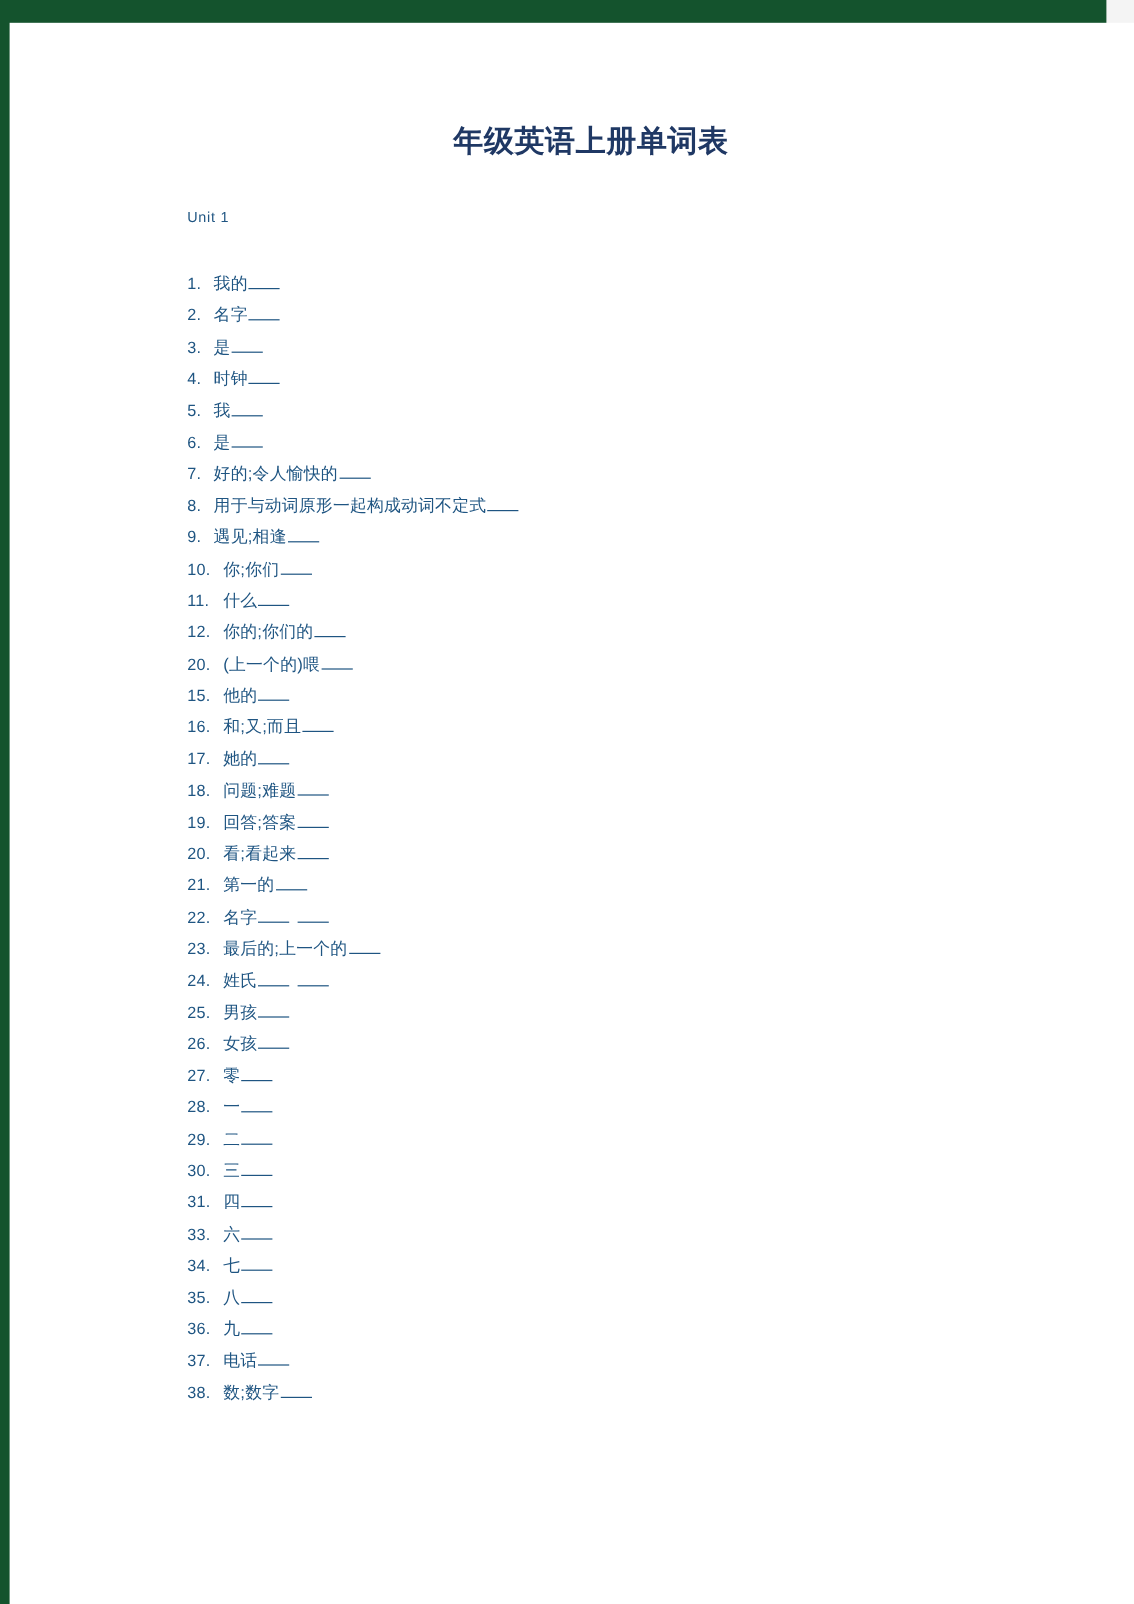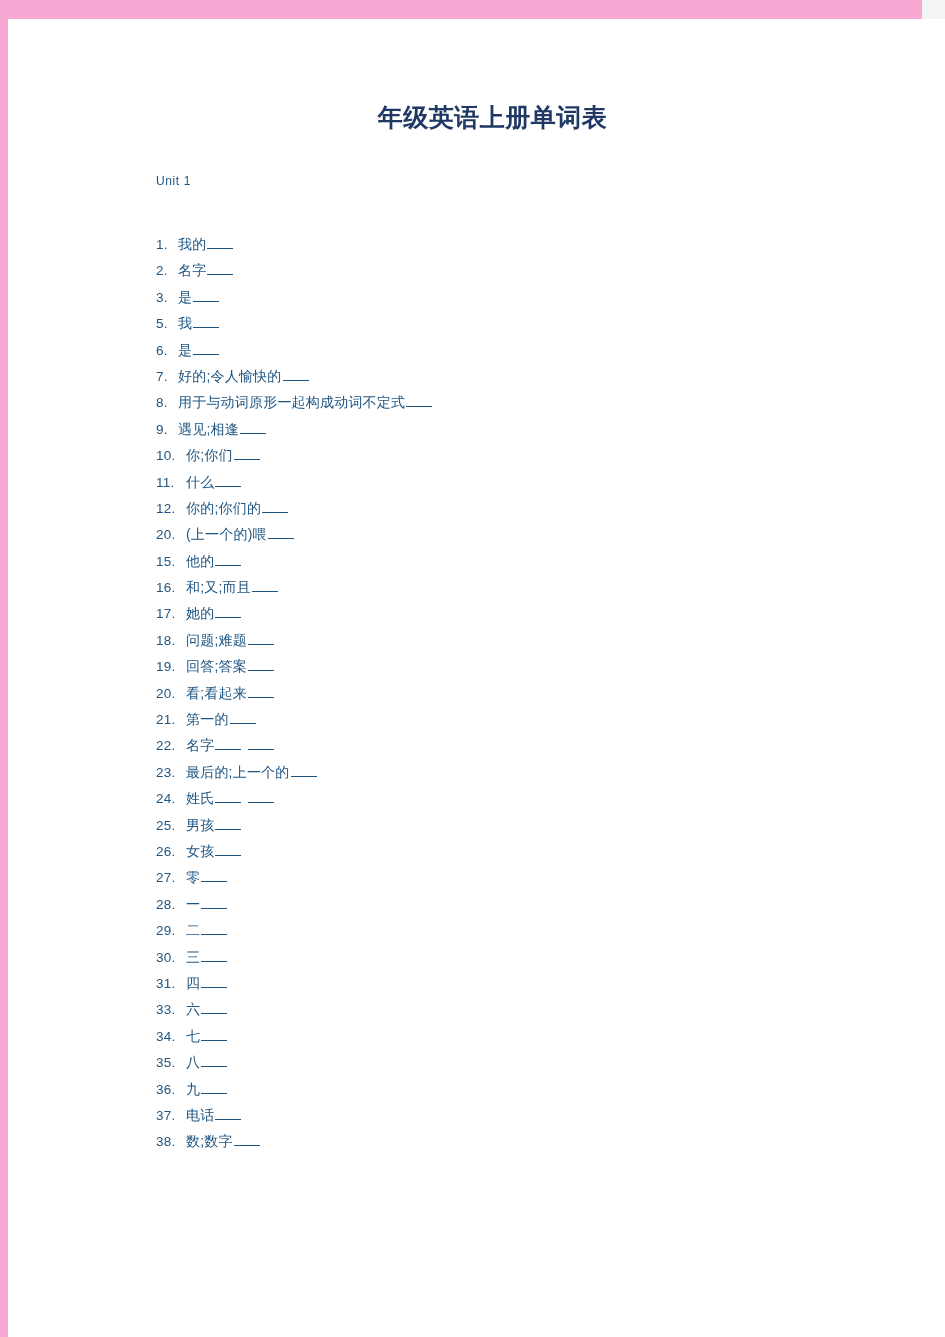--- a/index.html
+++ b/index.html
@@ -14,21 +14,21 @@
     overflow: hidden;
   }
 
   
   #viewer {
     position: absolute;
     left: 0;
     top: 0;
     width: 922px;
     height: 1337px;
-    background: #f9a8d4;
+    background: #14532d;
   }
 
   #page {
     position: absolute;
     left: 8px;
     top: 19px;
     width: 937px;
     height: 1318px;
     background: #ffffff;
   }
@@ -71,21 +71,21 @@
   .word-list {
     position: absolute;
     left: 148px;
     top: 206px;
     width: 760px;
   }
 
   .word-item {
     position: relative;
     height: 26.4px;
-    line-height: 38px;
+    line-height: 22px;
     font-size: 14px;
     color: #1f5582;
     white-space: nowrap;
     letter-spacing: 0.2px;
   }
 
   .word-item .num {
     display: inline-block;
     min-width: 22px;
     text-align: left;
@@ -122,20 +122,21 @@
       <div class="doc-title">
         <span>年级英语上册单词表</span>
       </div>
 
       <div class="unit-heading">Unit 1</div>
 
       <div class="word-list">
           <div class="word-item"><span class="num">1.</span><span class="term">我的</span><span class="blank"></span></div>
           <div class="word-item"><span class="num">2.</span><span class="term">名字</span><span class="blank"></span></div>
           <div class="word-item"><span class="num">3.</span><span class="term">是</span><span class="blank"></span></div>
+          <div class="word-item"><span class="num">4.</span><span class="term">时钟</span><span class="blank"></span></div>
           <div class="word-item"><span class="num">5.</span><span class="term">我</span><span class="blank"></span></div>
           <div class="word-item"><span class="num">6.</span><span class="term">是</span><span class="blank"></span></div>
           <div class="word-item"><span class="num">7.</span><span class="term">好的;令人愉快的</span><span class="blank"></span></div>
           <div class="word-item"><span class="num">8.</span><span class="term">用于与动词原形一起构成动词不定式</span><span class="blank"></span></div>
           <div class="word-item"><span class="num">9.</span><span class="term">遇见;相逢</span><span class="blank"></span></div>
           <div class="word-item wide"><span class="num">10.</span><span class="term">你;你们</span><span class="blank"></span></div>
           <div class="word-item wide"><span class="num">11.</span><span class="term">什么</span><span class="blank"></span></div>
           <div class="word-item wide"><span class="num">12.</span><span class="term">你的;你们的</span><span class="blank"></span></div>
           <div class="word-item wide"><span class="num">20.</span><span class="term">(上一个的)喂</span><span class="blank"></span></div>
           <div class="word-item wide"><span class="num">15.</span><span class="term">他的</span><span class="blank"></span></div>

